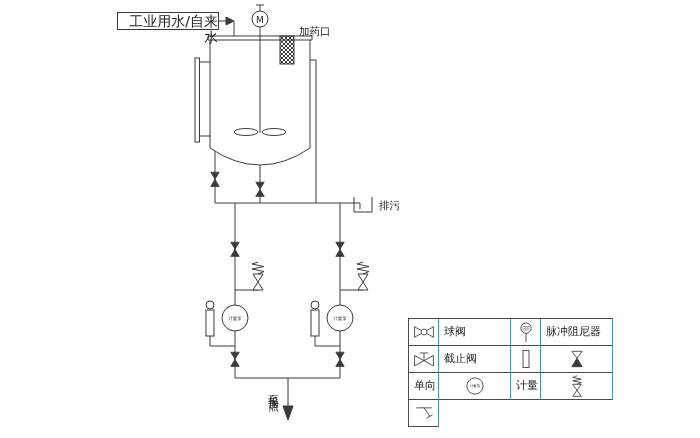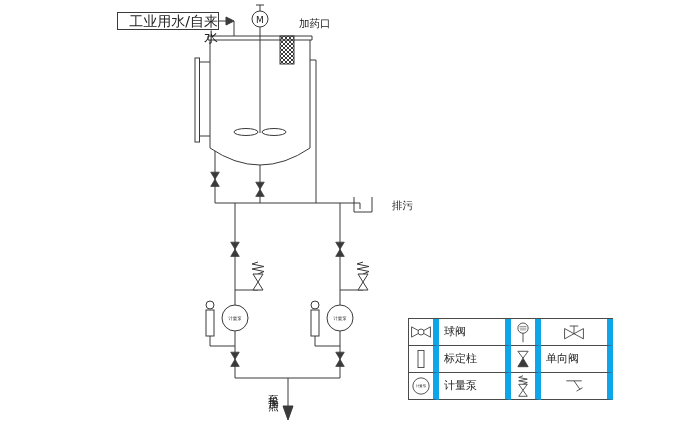--- a/index.html
+++ b/index.html
@@ -20,21 +20,21 @@
     border:1px solid #3a3a3a; font-size:14px; text-align:right; line-height:16px;
   }
   .vert { writing-mode:vertical-rl; text-orientation:upright; letter-spacing:2px; }
   .legend {
     position:absolute; left:408px; top:318px; width:204px;
     display:grid; grid-template-columns:30px 72px 30px 72px;
     border-top:1px solid #4a4a4a; border-left:1px solid #4a4a4a;
     background:#fff;
   }
   .lcell {
-    border-right:6px solid #0ea5e9; border-bottom:1px solid #4a4a4a;
+    border-right:1px solid #0ea5e9; border-bottom:1px solid #4a4a4a;
     height:27px; box-sizing:border-box;
   }
   .lcell.sym { display:flex; align-items:center; justify-content:center; }
   .lcell.lab { font-size:11px; line-height:26px; padding-left:5px; overflow:hidden; }
 </style>
 </head>
 <body>
 
 <div class="stage">
 
@@ -163,48 +163,49 @@
     </g>
 
     <g>
       <line x1="235" y1="378" x2="340" y2="378"></line>
       <line x1="288" y1="378" x2="288" y2="406"></line>
       <polygon points="283,406 293,406 288,420" style="fill:#3a3a3a"></polygon>
     </g>
   </svg>
 
   <div class="box-lbl">工业用水/自来水</div>
-  <div class="lbl" style="left:299px; top:17px;">加药口</div>
-  <div class="lbl" style="left:392px; top:199px;">排污</div>
+  <div class="lbl" style="left:299px; top:25px;">加药口</div>
+  <div class="lbl" style="left:379px; top:199px;">排污</div>
   <div class="lbl vert" style="left:268px; top:386px;">至投加点</div>
 
   <div class="legend">
     <div class="lcell sym">
       <svg class="scheme" style="position:static" width="24" height="24" viewBox="0 0 28 28">
           <use href="#sym-ball-valve"></use>
         </svg>
     </div>
     <div class="lcell lab">球阀</div>
     <div class="lcell sym">
       <svg class="scheme" style="position:static" width="24" height="24" viewBox="0 0 28 28">
           <use href="#sym-damper"></use>
         </svg>
     </div>
+    <div class="lcell lab">脉冲阻尼器</div>
 
     <div class="lcell sym">
       <svg class="scheme" style="position:static" width="24" height="24" viewBox="0 0 28 28">
           <use href="#sym-stop-valve"></use>
         </svg>
     </div>
+    <div class="lcell lab">截止阀</div>
     <div class="lcell sym">
       <svg class="scheme" style="position:static" width="24" height="24" viewBox="0 0 28 28">
           <use href="#sym-column"></use>
         </svg>
     </div>
-    <div class="lcell lab">标定柱</div>
 
     <div class="lcell sym">
       <svg class="scheme" style="position:static" width="24" height="24" viewBox="0 0 28 28">
           <use href="#sym-check-valve"></use>
         </svg>
     </div>
     <div class="lcell lab">单向阀</div>
     <div class="lcell sym">
       <svg class="scheme" style="position:static" width="24" height="24" viewBox="0 0 28 28">
         <use href="#sym-pump"></use>

